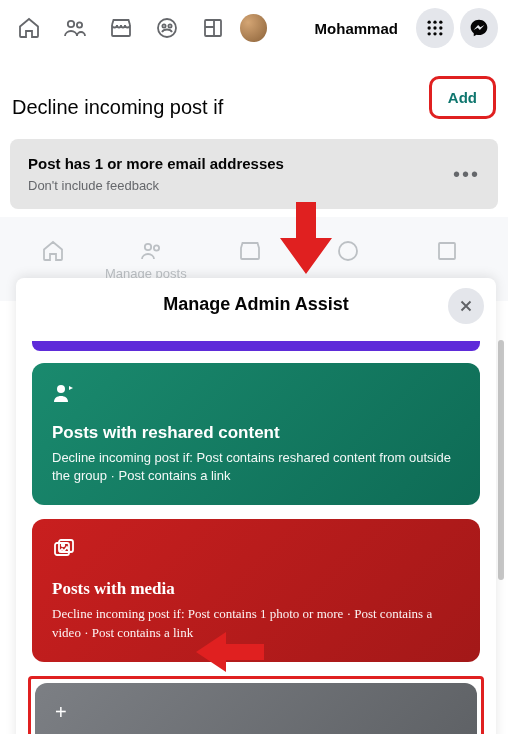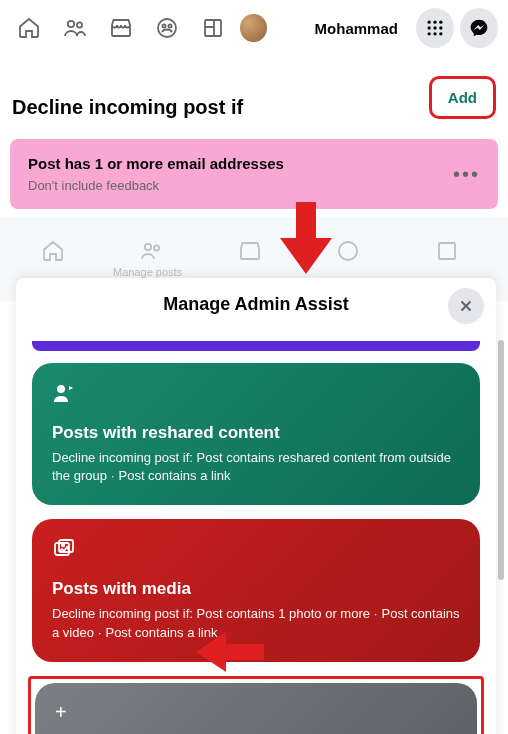--- a/index.html
+++ b/index.html
@@ -10,53 +10,53 @@
 .nav-icon { width: 40px; height: 40px; display: flex; align-items: center; justify-content: center; color: #65676b; margin-right: 8px; }
 .nav-icon svg { width: 24px; height: 24px; }
 .spacer { flex: 1; }
 .avatar { width: 28px; height: 28px; border-radius: 50%; background: radial-gradient(circle at 30% 30%, #d4a574, #8b6239); margin-right: 8px; }
 .username { font-size: 15px; font-weight: 600; color: #050505; margin-right: 12px; margin-left: 40px; }
 .circle-btn { width: 40px; height: 40px; border-radius: 50%; background: #e4e6eb; display: flex; align-items: center; justify-content: center; margin-left: 6px; }
 .circle-btn svg { width: 20px; height: 20px; }
 
 
 .section-header { display: flex; align-items: center; justify-content: space-between; padding: 20px 12px 12px; }
-.section-title { font-size: 20px; font-weight: 700; color: #050505; margin-top: 20px; }
+.section-title { font-size: 20px; font-weight: 400; color: #050505; margin-top: 20px; }
 .add-btn { color: #0f766e; font-size: 15px; font-weight: 600; padding: 8px 14px; background: none; border: none; cursor: pointer; }
 .add-highlight { border: 3px solid #e02020; border-radius: 10px; padding: 2px; }
 
 
-.rule-card { background: #f9a8d4; border-radius: 8px; margin: 8px 10px; padding: 16px 18px; display: flex; align-items: center; justify-content: space-between; }
+.rule-card { background: #e5e5e5; border-radius: 8px; margin: 8px 10px; padding: 16px 18px; display: flex; align-items: center; justify-content: space-between; }
 .rule-text { display: flex; flex-direction: column; gap: 6px; }
 .rule-title { font-size: 15px; font-weight: 600; color: #050505; }
 .rule-sub { font-size: 13px; color: #65676b; }
 .dots { font-size: 20px; color: #65676b; letter-spacing: 2px; }
 
 
 .arrow-down { position: absolute; left: 276px; top: 202px; width: 60px; height: 72px; z-index: 20; pointer-events: none; }
 
 
 .bg-tabs { display: flex; justify-content: space-around; padding: 14px 8px 30px; background: #f7f8fa; margin-top: 8px; }
 .bg-tabs .nav-icon { color: #bcc0c4; }
-.bg-label { font-size: 11px; color: #bcc0c4; position: absolute; left: 113px; top: 266px; }
+.bg-label { font-size: 13px; color: #bcc0c4; position: absolute; left: 105px; top: 266px; }
 
 
 .modal { position: absolute; left: 16px; right: 12px; top: 278px; background: #fff; border-radius: 8px 8px 0 0; box-shadow: 0 -2px 12px rgba(0,0,0,0.1); z-index: 10; }
 .modal-header { position: relative; text-align: center; padding: 16px 0 26px; }
 .modal-title { font-size: 18px; font-weight: 700; color: #050505; }
 .close-btn { position: absolute; right: 12px; top: 10px; width: 36px; height: 36px; border-radius: 50%; background: #e4e6eb; display: flex; align-items: center; justify-content: center; cursor: pointer; }
 .purple-bar { height: 10px; background: #5e2bd9; margin: 0 16px 12px; border-radius: 0 0 8px 8px; }
 
-.option-card { margin: 0 16px 14px; border-radius: 20px; padding: 18px 20px 20px; color: #fff; }
+.option-card { margin: 0 16px 14px; border-radius: 12px; padding: 18px 20px 20px; color: #fff; }
 .option-card .ico { margin-bottom: 14px; }
 .option-card .ico svg { width: 24px; height: 24px; }
 .card-title { font-size: 17px; font-weight: 700; margin-bottom: 6px; }
 .card-desc { font-size: 13px; line-height: 1.4; opacity: 0.95; }
 .card-green { background: linear-gradient(135deg, #1a8a6e, #0e6b55); }
-.card-red { background: linear-gradient(135deg, #c91f1f, #a31818); }
+.card-red { background: linear-gradient(135deg, #c91f1f, #a31818); font-family: Liberation Serif, serif; }
 .card-gray { background: linear-gradient(135deg, #7c7f84, #5c5f63); position: relative; }
 .plus { font-size: 20px; font-weight: 300; margin-bottom: 14px; }
 
 .highlight-box { border: 3px solid #e02020; border-radius: 4px; padding: 4px; margin: 0 12px 8px; }
 .highlight-box .option-card { margin: 0; }
 
 .arrow-left { position: absolute; left: 196px; top: 632px; width: 68px; height: 40px; z-index: 30; pointer-events: none; }
 
 .footer-text { font-size: 12px; color: #bcc0c4; text-align: center; padding: 6px 0; position: absolute; bottom: 2px; left: 0; right: 0; }
 

